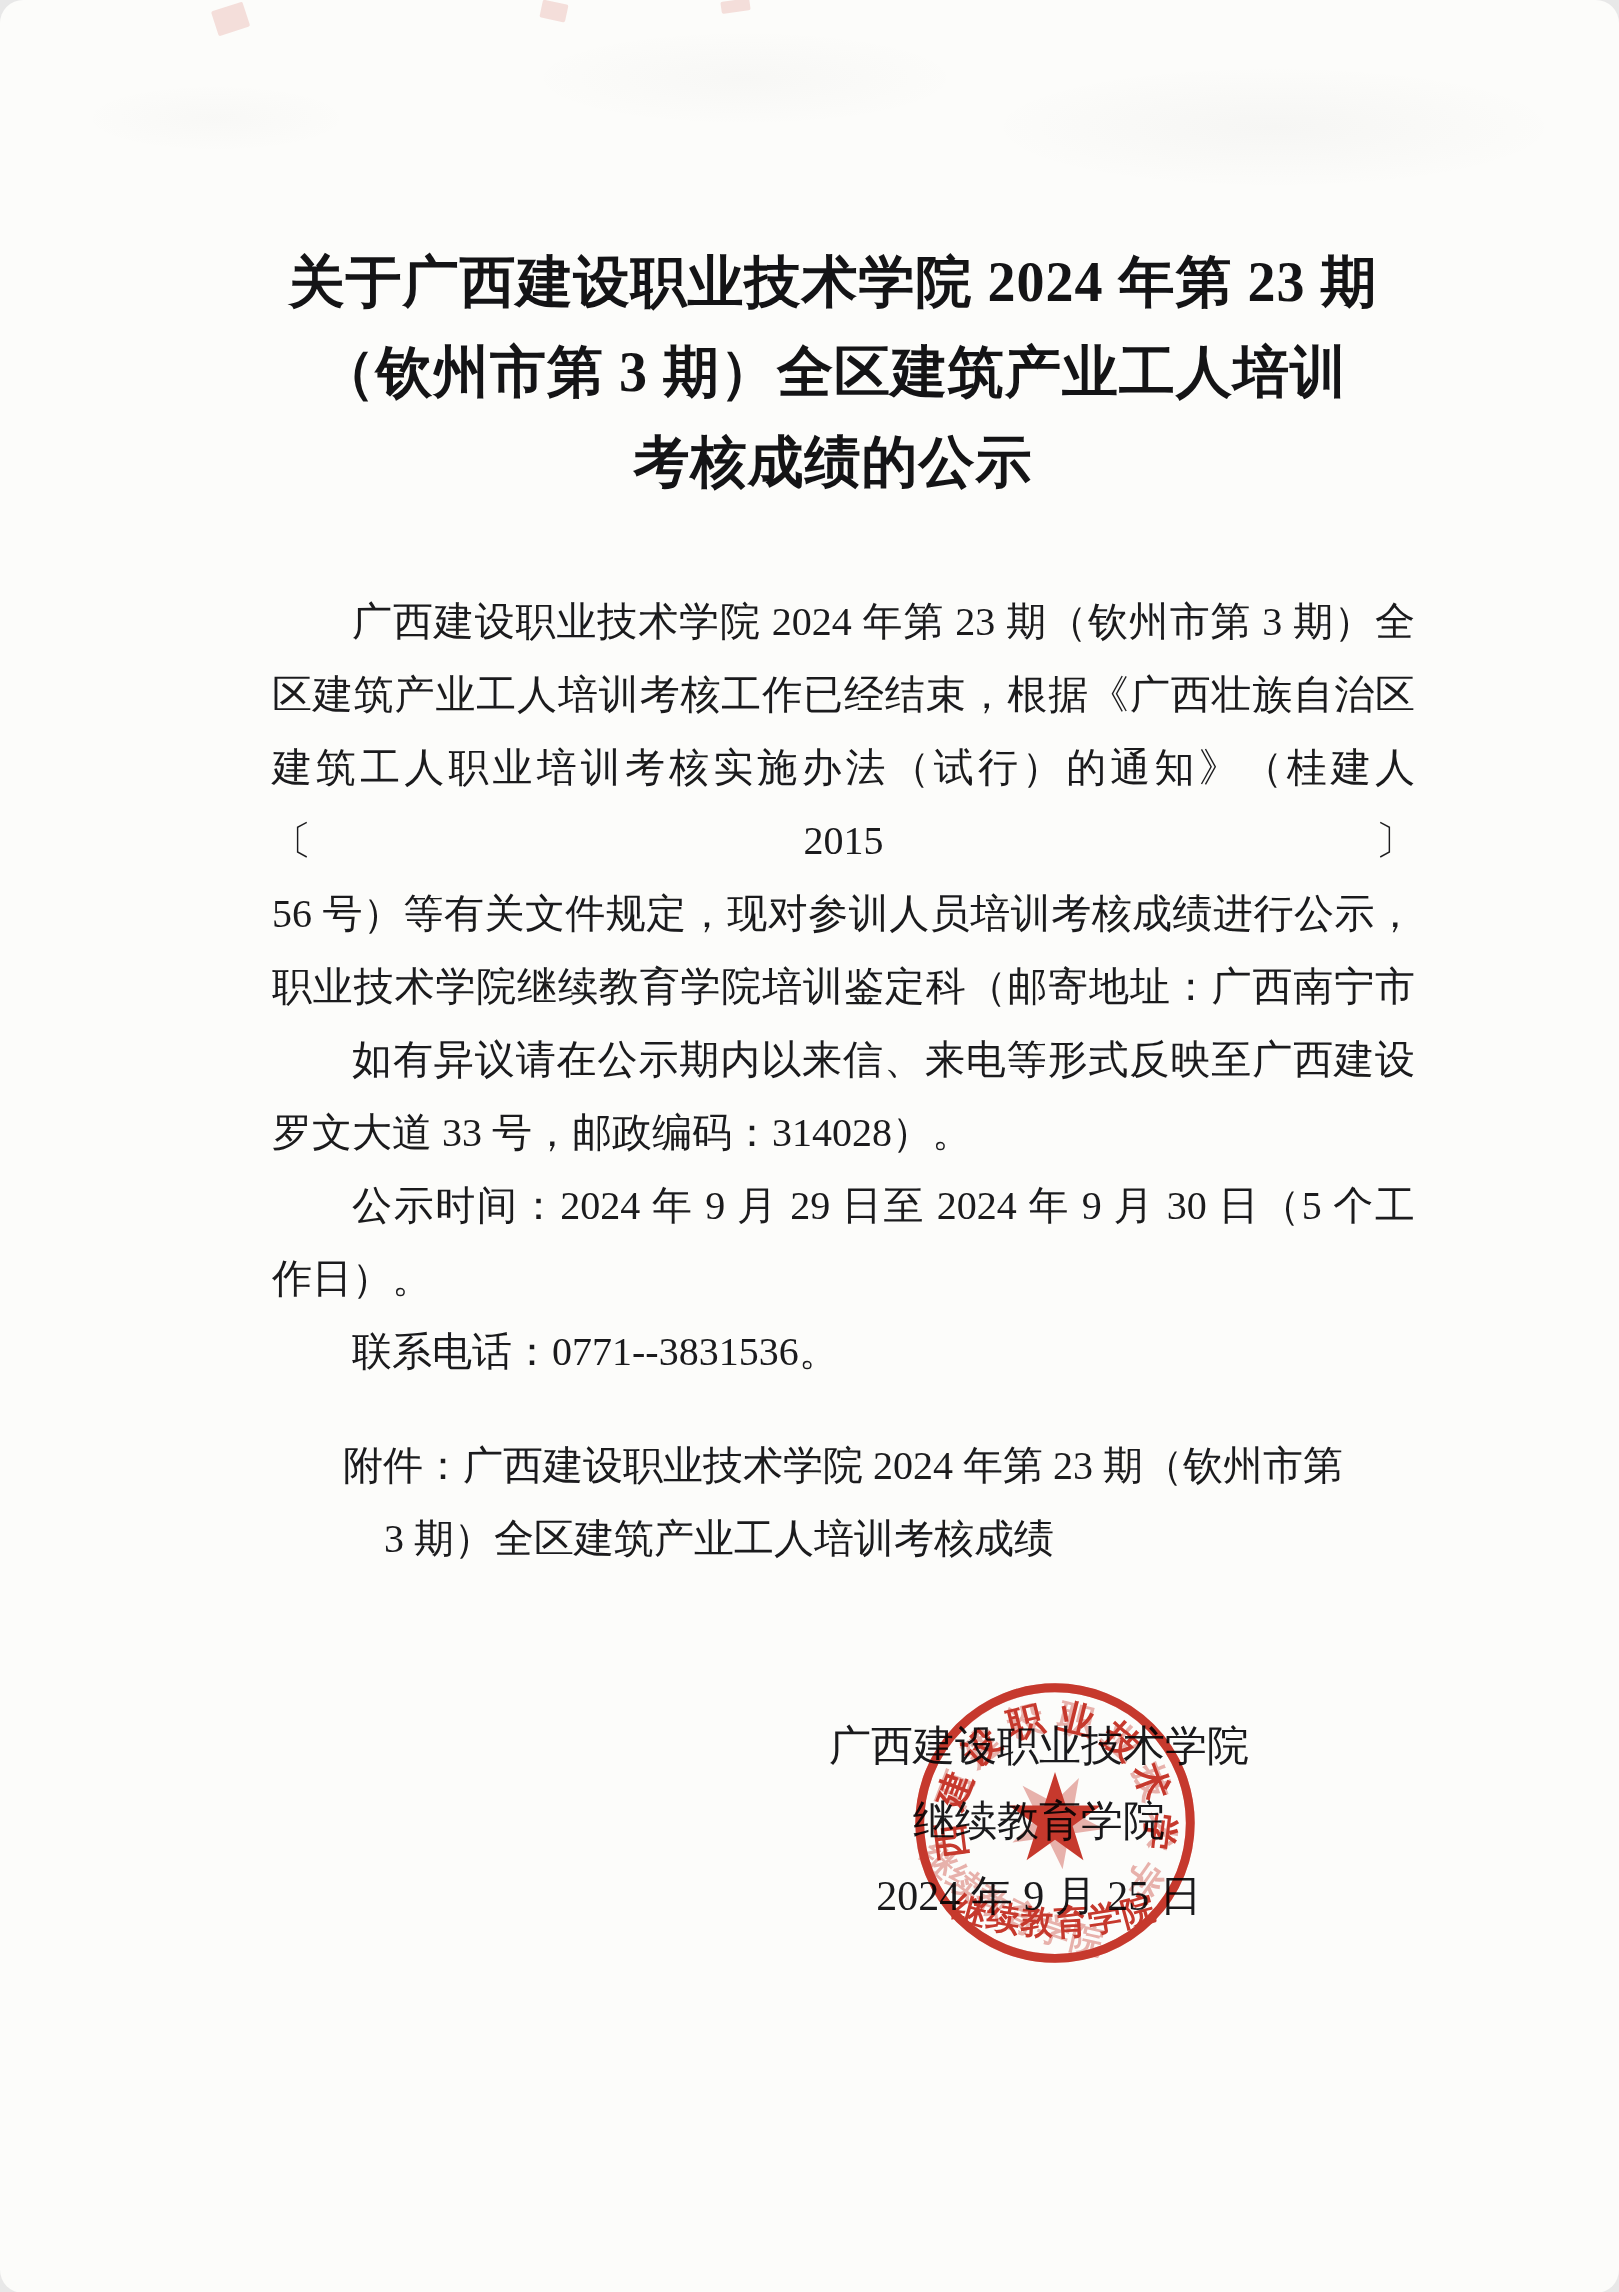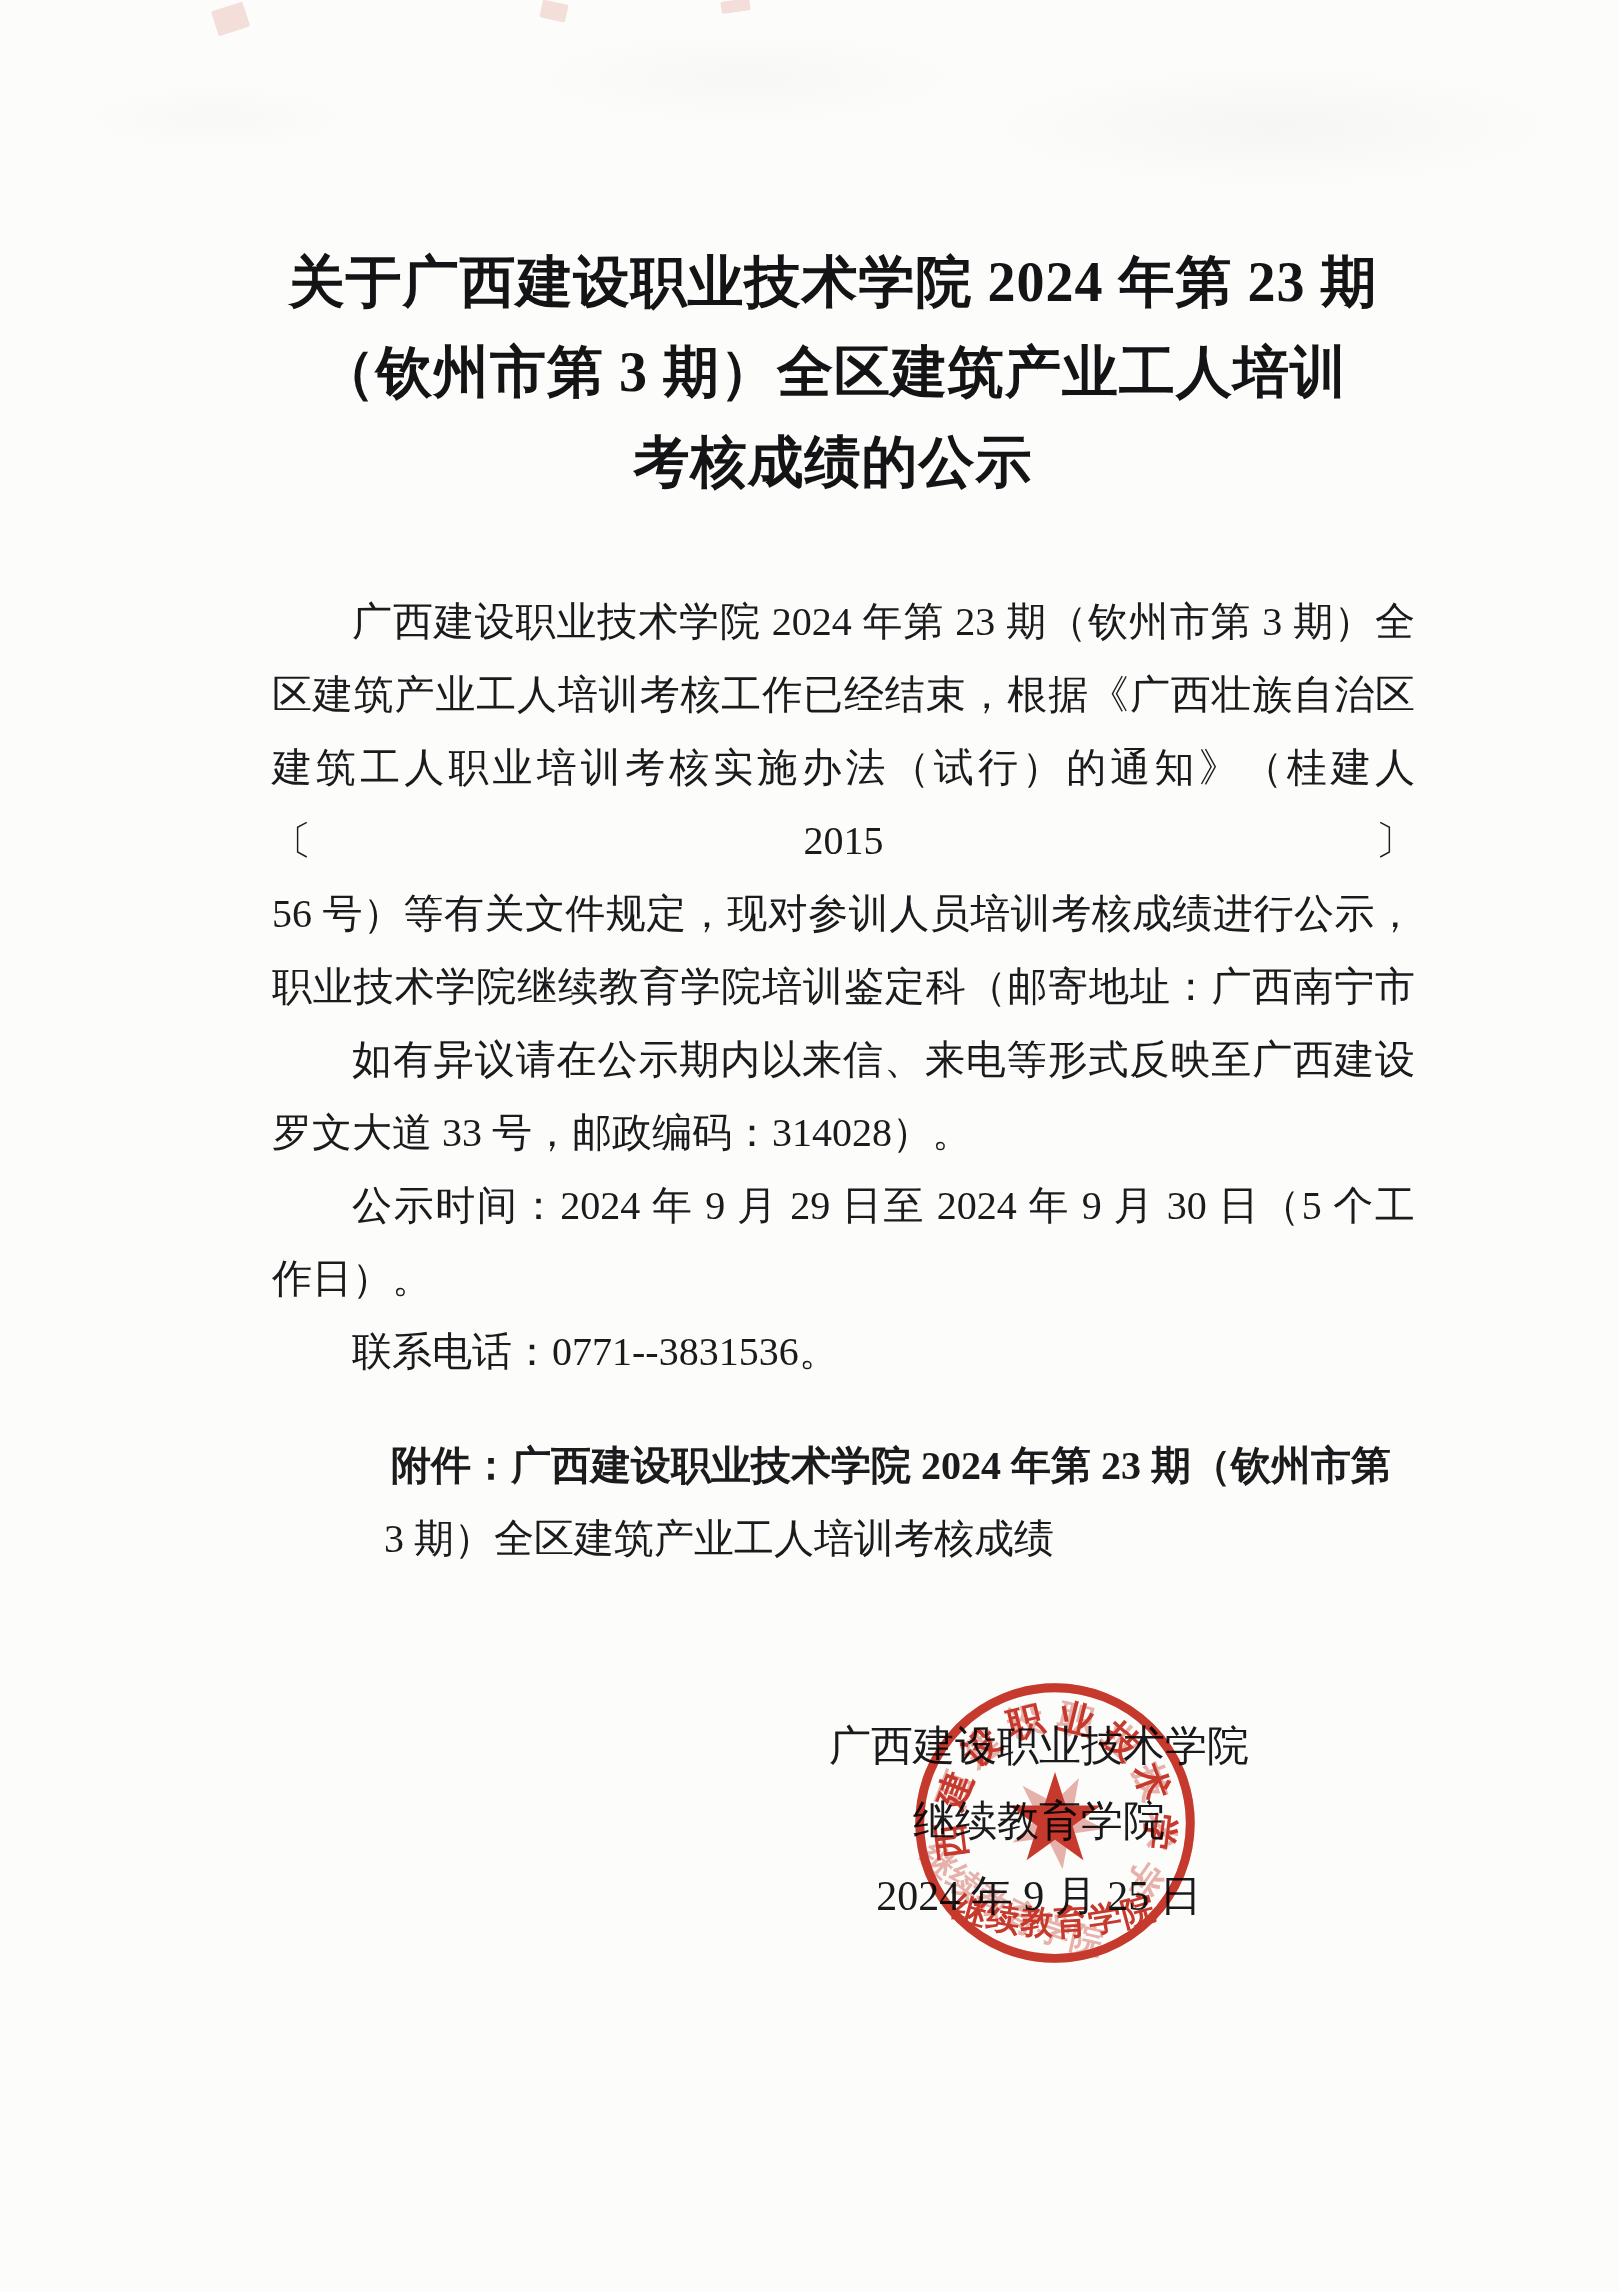--- a/index.html
+++ b/index.html
@@ -9,20 +9,21 @@
     height: 2293px;
     margin: 0 auto;
     overflow: hidden;
     font-family: "Liberation Serif", "DejaVu Serif", serif;
     color: #1b1b1d;
     background:
       radial-gradient(ellipse 314px 69px at 745px 78px, rgba(60,60,60,0.025), transparent 70%),
       radial-gradient(ellipse 412px 88px at 1274px 127px, rgba(60,60,60,0.03), transparent 70%),
       radial-gradient(ellipse 196px 49px at 216px 118px, rgba(60,60,60,0.02), transparent 70%),
       #fcfcfa;
+    border-radius: 23px;
   }
 
   
   .scan-fragment {
     position:absolute;
     background:#c5281c;
     opacity:0.14;
     border-radius:2px;
   }
   .frag1 { left:214px; top:5.9px;  width:33px; height:25.5px; transform:rotate(-18deg); }
@@ -53,21 +54,21 @@
   .b-line.indent { padding-left:80px; }
   .b-line.last { text-align-last:left; }
 
   .doc-attachment {
     position:absolute;
     left:272px; top:1429px;
     width:1143px;
     font-size:40px;
     line-height:73px;
   }
-  .a-line1 { margin-left:119px;font-weight:bold; }
+  .a-line1 { margin-left:71px; }
   .a-line2 { margin-left:112px; }
 
   .doc-signature {
     position:absolute;
     left:794px; top:1709px;
     width:490px;
     text-align:center;
     font-size:42px;
     line-height:75px;
     color:#1a1a1c;

